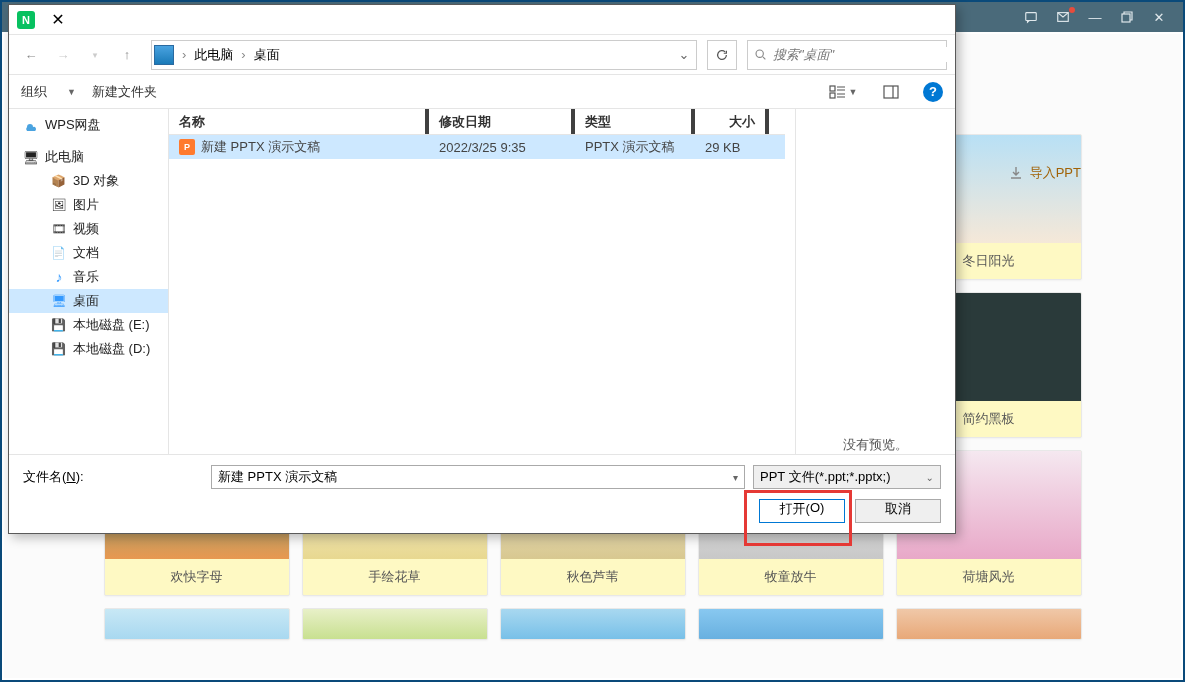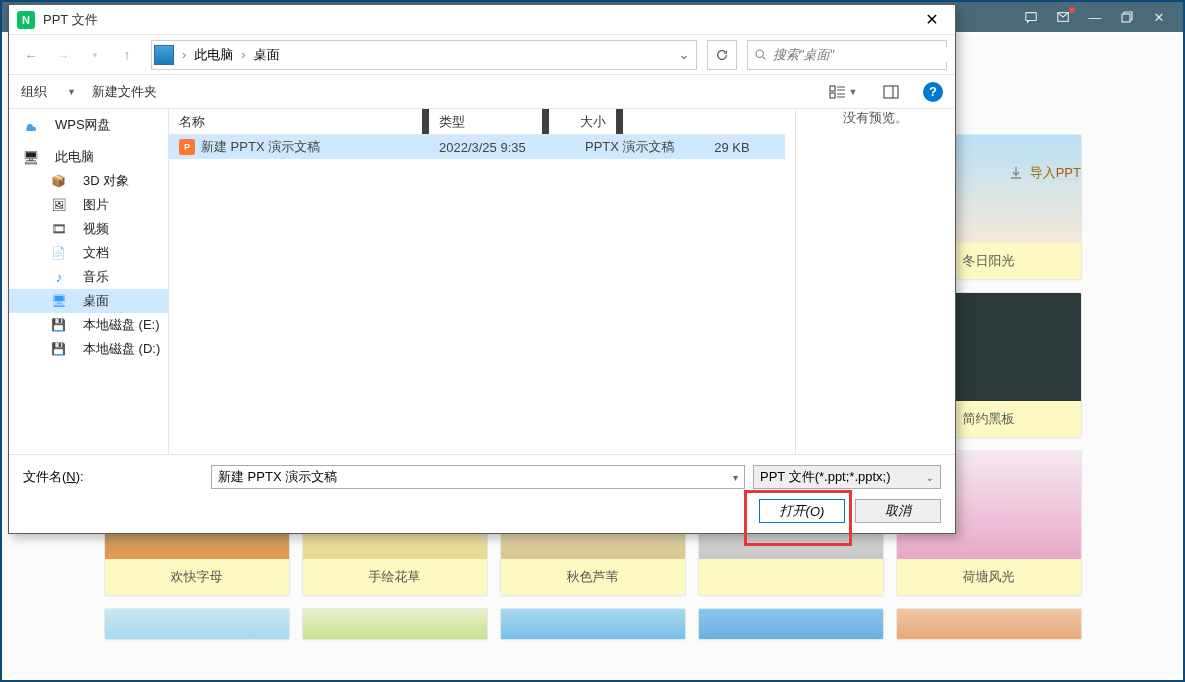--- a/index.html
+++ b/index.html
@@ -43,63 +43,63 @@
 .tb-item .caret { font-size: 9px; color: #666; }
 .tb-spacer { flex: 1; }
 .view-btn { width: 32px; height: 26px; display: flex; align-items: center; justify-content: center; cursor: pointer; color: #555; border: 1px solid transparent; }
 .help-icon { width: 20px; height: 20px; border-radius: 50%; background: #0078d4; color: #fff; display: flex; align-items: center; justify-content: center; font-weight: bold; font-size: 13px; cursor: pointer; }
 
 .fd-body { flex: 1; display: flex; min-height: 0; }
 .fd-sidebar { width: 160px; border-right: 1px solid #e5e5e5; overflow-y: auto; position: relative; padding: 4px 0; }
 .fd-sidebar::-webkit-scrollbar { width: 16px; }
 .fd-sidebar::-webkit-scrollbar-track { background: #f0f0f0; }
 .fd-sidebar::-webkit-scrollbar-thumb { background: #c0c0c0; }
-.tree-item { height: 24px; display: flex; align-items: center; padding-left: 28px; cursor: pointer; gap: 16px; color: #222; }
+.tree-item { height: 24px; display: flex; align-items: center; padding-left: 28px; cursor: pointer; gap: 6px; color: #222; }
 .tree-item.root { padding-left: 14px; }
 .tree-item.sub { padding-left: 42px; }
 .tree-item.active { background: #cde8ff; }
 .tree-icon { width: 16px; height: 16px; display: inline-flex; align-items: center; justify-content: center; }
 .ico-wps { color: #4aa3e0; }
 .ico-pc::before { content: "🖥"; font-size: 13px; }
 .ico-3d::before { content: "📦"; font-size: 12px; }
 .ico-video::before { content: "🎞"; font-size: 12px; }
 .ico-pic::before { content: "🖼"; font-size: 12px; }
 .ico-doc::before { content: "📄"; font-size: 12px; }
 .ico-dl::before { content: "⬇"; color: #1a9850; font-size: 13px; }
 .ico-music::before { content: "♪"; color: #3399ff; font-size: 14px; }
 .ico-desk::before { content: "🖥"; color: #3399ff; font-size: 12px; }
 .ico-disk::before { content: "💾"; font-size: 12px; }
 .ico-net::before { content: "🌐"; font-size: 12px; }
 
 .fd-filelist { flex: 1; display: flex; flex-direction: column; }
 .list-header { height: 26px; display: flex; border-bottom: 1px solid #e5e5e5; align-items: center; color: #333; }
-.list-header > div { padding: 0 10px; border-right: 7px solid #404040; height: 100%; display: flex; align-items: center; }
+.list-header > div { padding: 0 10px; border-right: 4px solid #404040; height: 100%; display: flex; align-items: center; font-weight: bold; }
 .col-name { width: 260px; }
 .col-date { width: 146px; }
 .col-type { width: 120px; }
-.col-size { width: 74px; text-align: center; justify-content: flex-end; }
+.col-size { width: 74px; text-align: left; justify-content: flex-end; }
 .file-rows { flex: 1; overflow: auto; }
 .file-row { height: 24px; display: flex; align-items: center; cursor: pointer; }
 .file-row.selected { background: #cde8ff; }
 .file-row .col-name { display: flex; align-items: center; gap: 6px; padding-left: 10px; }
 .file-icon { width: 16px; height: 16px; background: #ff7a2e; border-radius: 2px; display: inline-flex; align-items: center; justify-content: center; color: #fff; font-size: 9px; font-weight: bold; }
 .file-row > div { padding: 0 10px; color: #444; }
 
-.fd-preview { width: 160px; border-left: 1px solid #e5e5e5; display: flex; align-items: flex-start; justify-content: center; color: #555; font-size: 13px; margin-left: 10px; }
+.fd-preview { width: 160px; border-left: 1px solid #e5e5e5; display: flex; align-items: flex-end; justify-content: center; color: #555; font-size: 13px; margin-left: 10px; }
 
 .fd-footer { border-top: 1px solid #e5e5e5; padding: 10px 14px; }
 .footer-row1 { display: flex; align-items: center; gap: 8px; margin-bottom: 10px; }
 .footer-row1 .label { width: 180px; }
 .footer-row1 .underline { text-decoration: underline; }
 .filename-box { flex: 1; height: 24px; border: 1px solid #aaa; display: flex; align-items: center; padding: 0 6px; background: #fff; }
 .filename-box input { border: none; outline: none; flex: 1; font-size: 13px; }
 .filename-box .dd { color: #666; cursor: pointer; font-size: 10px; }
 .filter-select { width: 188px; height: 24px; border: 1px solid #aaa; background: #efefef; display: flex; align-items: center; padding: 0 6px; justify-content: space-between; cursor: pointer; }
 .footer-row2 { display: flex; justify-content: flex-end; gap: 10px; }
-.dlg-btn { width: 86px; height: 24px; border: 1px solid #aaa; background: #efefef; cursor: pointer; display: flex; align-items: center; justify-content: center; font-style: italic; }
+.dlg-btn { width: 86px; height: 24px; border: 1px solid #aaa; background: #efefef; cursor: pointer; display: flex; align-items: flex-start; justify-content: center; }
 .dlg-btn.primary { border: 1px solid #0078d4; background: #fff; }
 
 
 .highlight-box { position: absolute; border: 3px solid #e53935; pointer-events: none; }
 
 svg { display: block; }
 </style>
 </head>
 <body>
 
@@ -166,20 +166,21 @@
       <div class="template-card">
         <div class="template-thumb" style="background:linear-gradient(#faf8f0,#e8d890)"></div>
         <div class="template-caption">手绘花草</div>
       </div>
       <div class="template-card">
         <div class="template-thumb" style="background:linear-gradient(#f5f0e5,#d8c890)"></div>
         <div class="template-caption">秋色芦苇</div>
       </div>
       <div class="template-card">
         <div class="template-thumb" style="background:linear-gradient(#f0f0f0,#c8c8c8)"></div>
+        <div class="template-caption">牧童放牛</div>
       </div>
       <div class="template-card">
         <div class="template-thumb" style="background:linear-gradient(#f5e8f0,#e8a8c8)"></div>
         <div class="template-caption">荷塘风光</div>
       </div>
     </div>
 
     <div class="template-grid" style="margin-top:12px;">
       <div class="template-card">
           <div class="template-thumb" style="background:linear-gradient(#c8e8f5,#a8d8f0);height:30px"></div>
@@ -196,21 +197,20 @@
       <div class="template-card">
           <div class="template-thumb" style="background:linear-gradient(#f0c8a8,#e8a878);height:30px"></div>
         </div>
     </div>
   </div>
 </div>
 
 <div class="file-dialog">
   <div class="fd-titlebar">
     <div class="app-icon">N</div>
-    <div class="title">PPT 文件</div>
     <div class="close-x">✕</div>
   </div>
 
   <div class="fd-nav">
     <div class="nav-arrow">←</div>
     <div class="nav-arrow disabled">→</div>
     <div class="nav-arrow disabled" style="font-size:9px">▾</div>
     <div class="nav-arrow">↑</div>
     <div class="breadcrumb-box">
       <div class="bc-icon"></div>
@@ -306,20 +306,21 @@
         <div class="tree-item sub">
           <span class="tree-icon ico-disk"></span>
           <span>本地磁盘 (D:)</span>
         </div>
         <div style="height: 8px;"></div>
       </div>
 
     <div class="fd-filelist">
       <div class="list-header">
         <div class="col-name">名称</div>
+        <div class="col-date">修改日期</div>
         <div class="col-type">类型</div>
         <div class="col-size">大小</div>
       </div>
       <div class="file-rows" id="file-rows">
           <div class="file-row selected">
             <div class="col-name">
               <span class="file-icon">P</span>
               <span>新建 PPTX 演示文稿</span>
             </div>
             <div class="col-date">2022/3/25 9:35</div>

